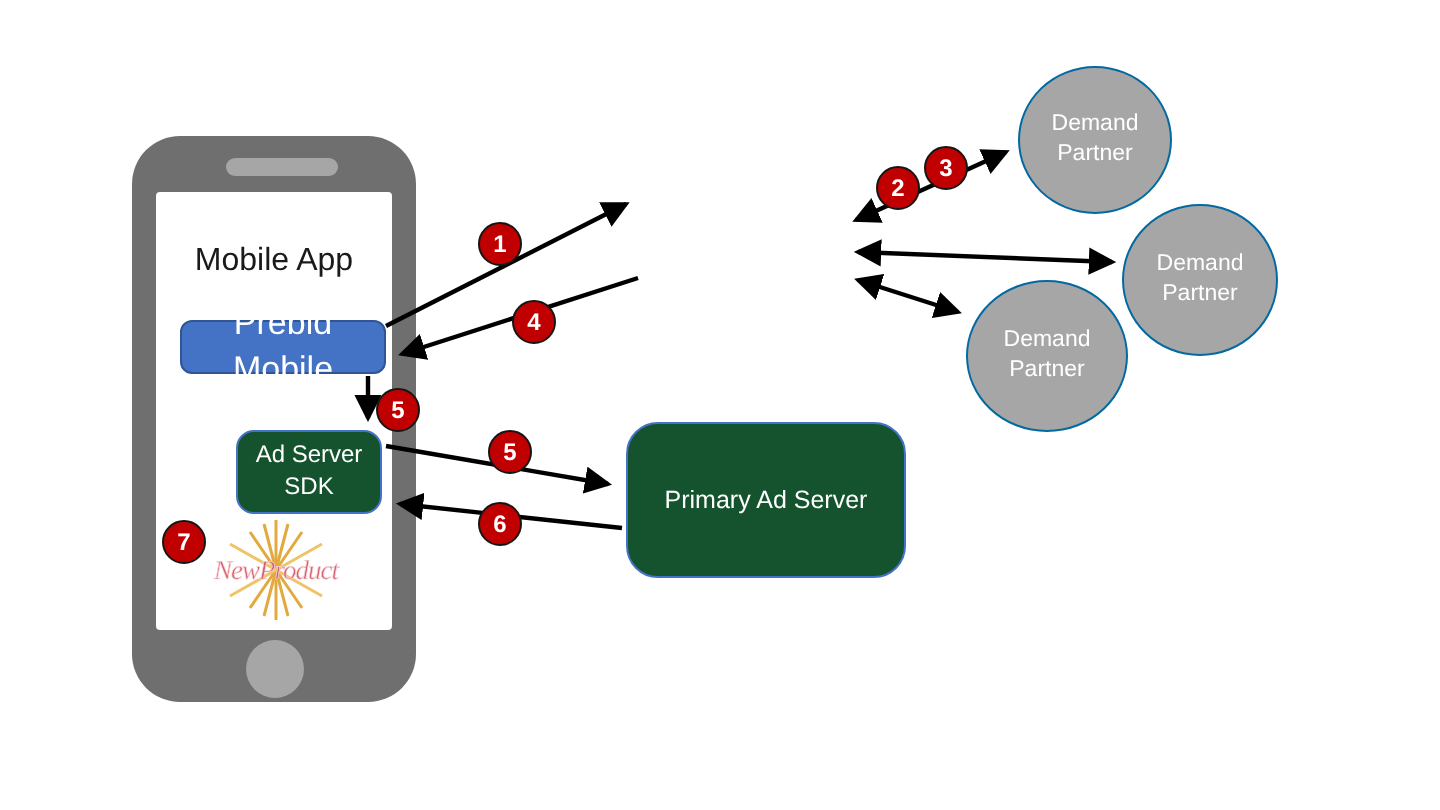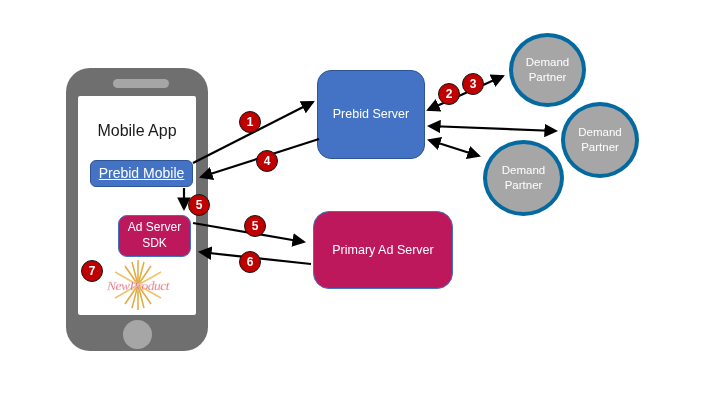--- a/index.html
+++ b/index.html
@@ -37,30 +37,30 @@
   
   .mobile-app-label {
     position: absolute; left: 78px; top: 122px; width: 118px;
     text-align: center; font-size: 16px; color: #1a1a1a;
   }
   .node {
     position: absolute; display: flex; align-items: center; justify-content: center;
     text-align: center; color: #ffffff; box-sizing: border-box; line-height: 1.3;
   }
   .node-blue { background: #4472C4; border: 1px solid #2F5597; }
-  .node-orange { background: #be185d; border: 1.5px solid #4472C4; }
-  .prebid-mobile { left: 90px; top: 160px; width: 103px; height: 27px; border-radius: 6px; font-size: 14px; text-decoration: underline; }
+  .node-orange { background: #14532d; border: 1.5px solid #4472C4; }
+  .prebid-mobile { left: 90px; top: 160px; width: 103px; height: 27px; border-radius: 6px; font-size: 17px; }
   .ad-server-sdk { left: 118px; top: 215px; width: 73px; height: 42px; border-radius: 9px; font-size: 12px; }
   .ad-server-sdk span { width: 62px; }
   .prebid-server { left: 317px; top: 70px; width: 108px; height: 89px; border-radius: 14px; font-size: 12.5px; }
   .primary-ad-server { left: 313px; top: 211px; width: 140px; height: 78px; border-radius: 16px; font-size: 12.5px; }
 
   .dp {
     position: absolute; border-radius: 50%;
-    background: #A6A6A6; border: 4px solid #0369a1;
+    background: #A6A6A6; border: 1px solid #0369a1;
     color: #ffffff; font-size: 11.5px; line-height: 1.3;
     display: flex; align-items: center; justify-content: center; text-align: center;
     box-sizing: border-box;
   }
   .dp span { width: 60px; }
   .dp-top   { left: 509px; top: 33px;  width: 77px; height: 74px; }
   .dp-right { left: 561px; top: 102px; width: 78px; height: 76px; }
   .dp-left  { left: 483px; top: 140px; width: 81px; height: 76px; }
 
   
@@ -106,23 +106,20 @@
   <div class="mobile-app-label">Mobile App</div>
 
   <div class="node node-blue prebid-mobile">
     <span>Prebid Mobile</span>
   </div>
 
   <div class="node node-orange ad-server-sdk">
     <span>Ad Server SDK</span>
   </div>
 
-  <div class="node node-blue prebid-server">
-    <span>Prebid Server</span>
-  </div>
 
   <div class="node node-orange primary-ad-server">
     <span>Primary Ad Server</span>
   </div>
 
   <div class="dp dp-top">
     <span>Demand Partner</span>
   </div>
   <div class="dp dp-right">
     <span>Demand Partner</span>

